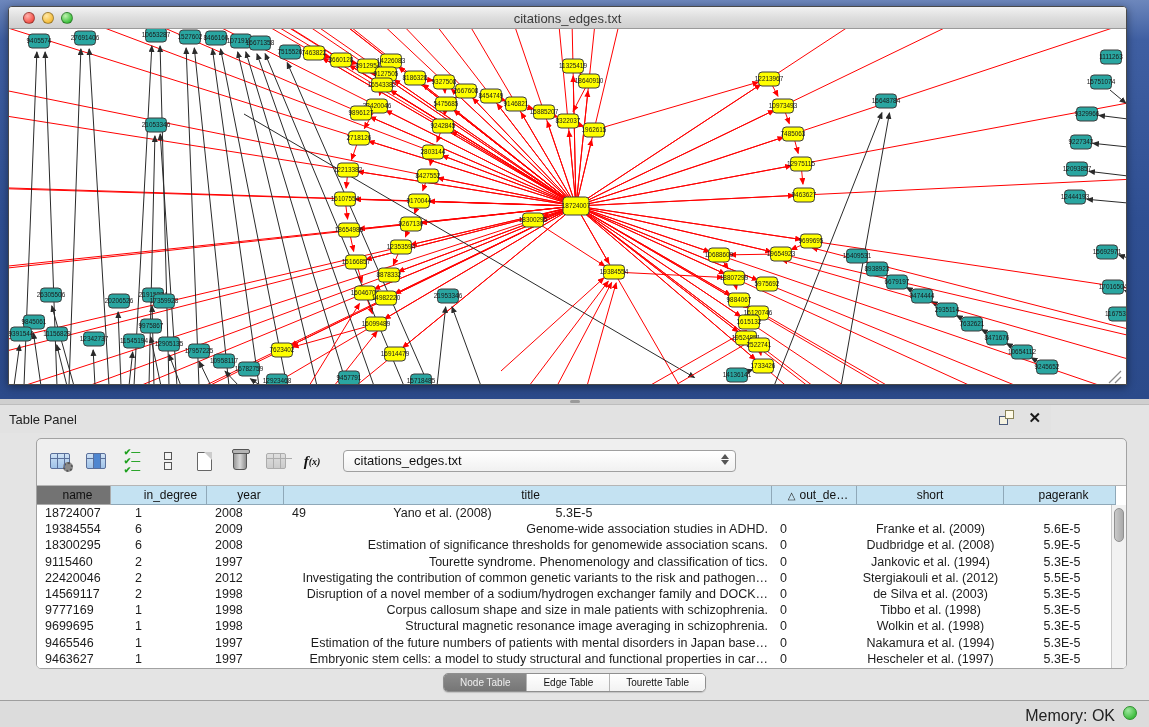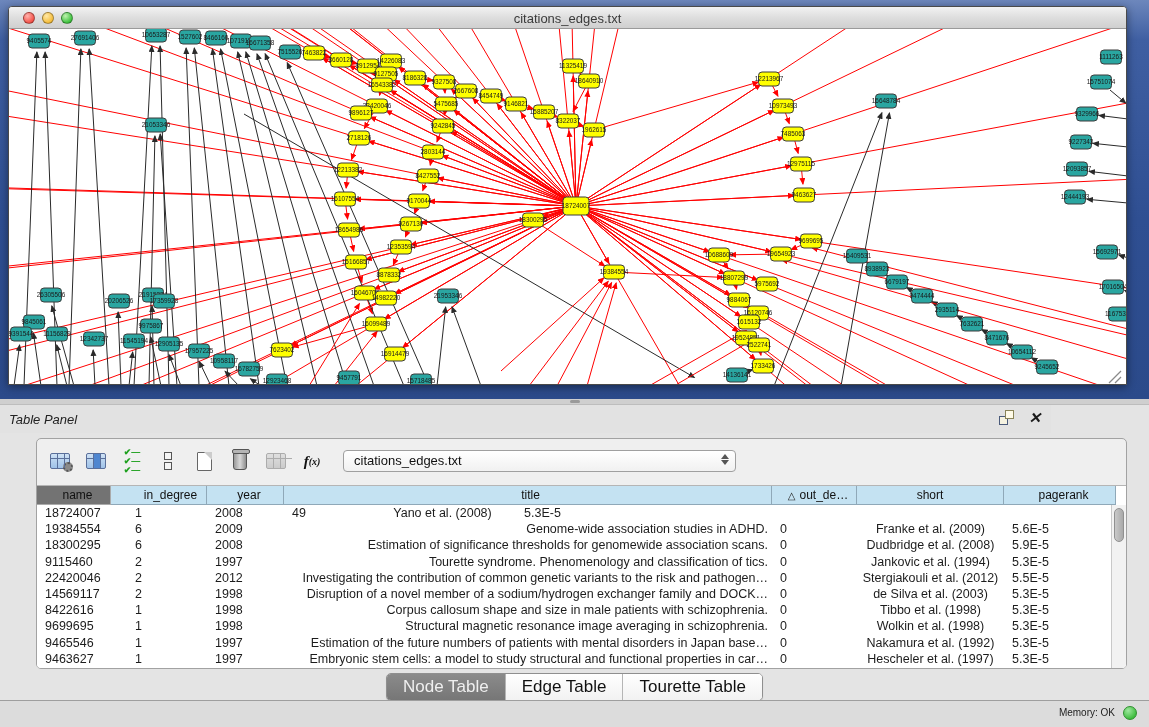--- a/index.html
+++ b/index.html
@@ -23,21 +23,21 @@
   .light.green { background:radial-gradient(circle at 35% 30%, #c0f2b0, #3fc23f 70%); }
   .net-canvas { position:relative; width:1119px; height:356px; background:#ffffff; }
   .net-canvas svg { display:block; }
 
   
   .divider { position:absolute; left:0; top:399px; width:1149px; height:6px; background:#cfcfcf; border-bottom:1px solid #bdbdbd; }
   .divider-handle { position:absolute; left:570px; top:1px; width:10px; height:3px; background:#9a9a9a; border-radius:2px; }
   .cursor { position:absolute; left:583px; top:423px; font-size:11px; color:#444; transform:rotate(-15deg); }
 
   
-  .panel-header { position:absolute; left:0; top:405px; width:1051px; height:28px; background:#e2e2e2;font-style:italic; }
+  .panel-header { position:absolute; left:0; top:405px; width:1051px; height:28px; background:#e2e2e2; }
   .panel-title { position:absolute; left:9px; top:7px; font-size:13px; color:#222; }
   .panel-hdr-icons { position:absolute; right:10px; top:5px; display:flex; gap:14px; align-items:center; }
   .float-ic { position:relative; width:15px; height:15px; }
   .float-ic .sq1 { position:absolute; left:0; bottom:0; width:9px; height:9px; border:1.5px solid #4a5a7a; background:#f5f2e0; }
   .float-ic .sq2 { position:absolute; right:0; top:0; width:9px; height:9px; border:1.5px solid #8a8458; background:#fffbe8; }
   .close-ic { font-size:15px; font-weight:bold; color:#1a1a1a; line-height:15px; }
 
   .panel-body { position:absolute; left:0; top:433px; width:1149px; height:294px; background:#e4e4e4; }
   .content-box { position:absolute; left:36px; top:5px; width:1091px; height:231px;
     background:#efefef; border:1px solid #a2a2a2; border-radius:5px; overflow:hidden; }
@@ -59,35 +59,35 @@
   .tbl-head { display:flex; height:19px; font-size:12px; color:#111; }
   .th { border-right:1px solid #8fa8b8; border-bottom:1px solid #8fa8b8; background:#c4e2f2;
         display:flex; align-items:center; justify-content:center; gap:4px; overflow:hidden; white-space:nowrap; }
   .th.gray { background:#737373; border-right:1px solid #aaa; border-bottom:1px solid #aaa; }
   .tri { font-size:10px; color:#222; }
   .tbl-rows { font-size:12.5px; color:#1c1c1c; }
   .tr { display:flex; height:16.2px; align-items:center; }
   .td { overflow:hidden; white-space:nowrap; text-overflow:ellipsis; padding:0 4px; }
   .c-name{width:74px; padding-left:8px;} .c-ind{width:96px; padding-left:24px;} .c-year{width:77px; padding-left:8px;}
   .c-title{width:488px; padding-left:6px;text-align:right;} .c-out{width:85px; padding-left:8px;}
-  .c-short{width:147px; text-align:center;} .c-pr{width:112px; padding-left:8px;}
+  .c-short{width:147px; text-align:center;} .c-pr{width:112px; padding-left:8px;text-align:center;}
   .vscroll { position:absolute; right:0; top:19px; bottom:0; width:15px; background:#f2f2f2; border-left:1px solid #c9c9c9; }
   .vthumb { position:absolute; left:2px; top:3px; width:10px; height:34px; background:linear-gradient(90deg,#c9c9c9,#a9a9a9); border-radius:5px; border:1px solid #909090; }
 
   
   .tabs { position:absolute; left:0; right:0; top:240px; display:flex; justify-content:center; }
   .tab-group { display:flex; border:1px solid #8f8f8f; border-radius:5px; overflow:hidden; background:#fff;
     box-shadow:0 1px 1px rgba(0,0,0,.15); }
-  .tab { padding:3px 16px; font-size:17px; color:#111; background:linear-gradient(180deg,#ffffff,#f2f2f2); border-right:1px solid #b5b5b5; }
+  .tab { padding:3px 16px; font-size:10px; color:#111; background:linear-gradient(180deg,#ffffff,#f2f2f2); border-right:1px solid #b5b5b5; }
   .tab:last-child { border-right:none; }
   .tab.sel { background:linear-gradient(180deg,#8b8b8b,#767676); color:#efefef; }
 
   
   .statusbar { position:absolute; left:0; top:700px; width:1149px; height:27px; background:#dcdcdc; border-top:1px solid #9e9e9e; }
-  .mem { position:absolute; right:34px; top:6px; font-size:10px; color:#222; }
+  .mem { position:absolute; right:34px; top:6px; font-size:16px; color:#222; }
   .memdot { position:absolute; right:12px; top:5px; width:14px; height:14px; border-radius:50%;
     background:radial-gradient(circle at 35% 30%, #9fe89f, #3cbb3c 75%); border:1px solid #2e8f2e; }
 
   
   .ic-table { width:20px; height:16px; border:1px solid #5a6f9a; background:linear-gradient(180deg,#cfe2f5,#9fc2e8); position:relative; border-radius:2px; }
   .ic-table:before { content:""; position:absolute; left:0; right:0; top:4px; border-top:1px solid #5a6f9a; }
   .ic-table:after  { content:""; position:absolute; top:0; bottom:0; left:6px; border-left:1px solid #5a6f9a; box-shadow:7px 0 0 #5a6f9a; }
   .gear { position:absolute; right:-4px; bottom:-4px; width:10px; height:10px; border-radius:50%;
     background:#8a8a8a; border:2px dotted #555; }
   .colsel { position:absolute; left:6px; top:0; width:7px; height:100%; background:#4f86d0; }
@@ -894,21 +894,21 @@
             <div class="tr">
               <div class="td c-name">14569117</div>
               <div class="td c-ind">2</div>
               <div class="td c-year">1998</div>
               <div class="td c-title">Disruption of a novel member of a sodium/hydrogen exchanger family and DOCK…</div>
               <div class="td c-out">0</div>
               <div class="td c-short">de Silva et al. (2003)</div>
               <div class="td c-pr">5.3E-5</div>
             </div>
             <div class="tr">
-              <div class="td c-name">8422616</div>
+              <div class="td c-name">9777169</div>
               <div class="td c-ind">1</div>
               <div class="td c-year">1998</div>
               <div class="td c-title">Corpus callosum shape and size in male patients with schizophrenia.</div>
               <div class="td c-out">0</div>
               <div class="td c-short">Tibbo et al. (1998)</div>
               <div class="td c-pr">5.3E-5</div>
             </div>
             <div class="tr">
               <div class="td c-name">9699695</div>
               <div class="td c-ind">1</div>
@@ -917,21 +917,21 @@
               <div class="td c-out">0</div>
               <div class="td c-short">Wolkin et al. (1998)</div>
               <div class="td c-pr">5.3E-5</div>
             </div>
             <div class="tr">
               <div class="td c-name">9465546</div>
               <div class="td c-ind">1</div>
               <div class="td c-year">1997</div>
               <div class="td c-title">Estimation of the future numbers of patients with mental disorders in Japan base…</div>
               <div class="td c-out">0</div>
-              <div class="td c-short">Nakamura et al. (1992)</div>
+              <div class="td c-short">Nakamura et al. (1994)</div>
               <div class="td c-pr">5.3E-5</div>
             </div>
             <div class="tr">
               <div class="td c-name">9463627</div>
               <div class="td c-ind">1</div>
               <div class="td c-year">1997</div>
               <div class="td c-title">Embryonic stem cells: a model to study structural and functional properties in car…</div>
               <div class="td c-out">0</div>
               <div class="td c-short">Hescheler et al. (1997)</div>
               <div class="td c-pr">5.3E-5</div>

